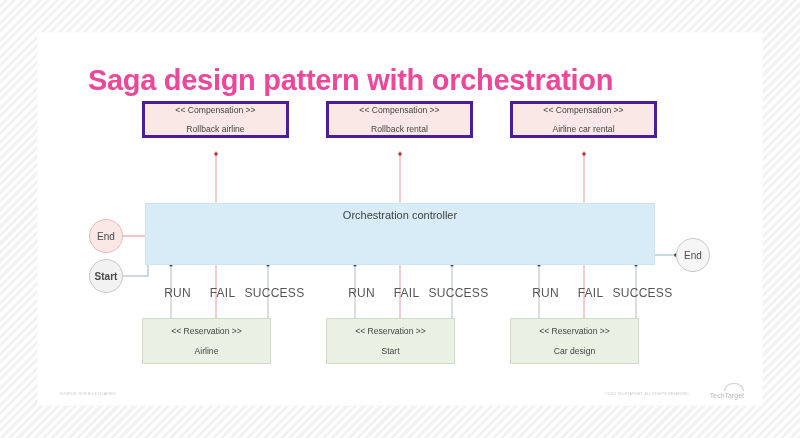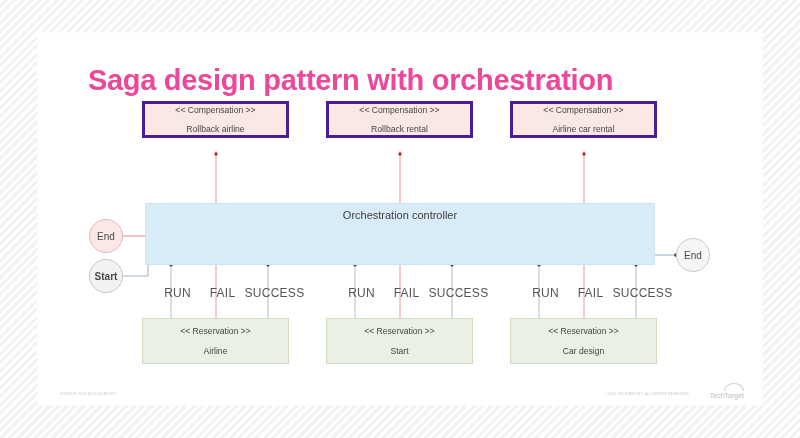--- a/index.html
+++ b/index.html
@@ -68,21 +68,21 @@
   .comp-box {
     background: #fae8e6;
     border: 3px solid #4c1d95;
     width: 147px;
     height: 37px;
     justify-content: space-between;
   }
   .res-box {
     background: #eaf1e4;
     border: 1px solid #cfdcc4;
-    width: 147px;
+    width: 129px;
     height: 46px;
   }
   .box .l1 { display: block; }
   .box .l2 { display: block; margin-top: 7px; }
 
   
   #band {
     position: absolute;
     left: 107px;
     top: 170px;

